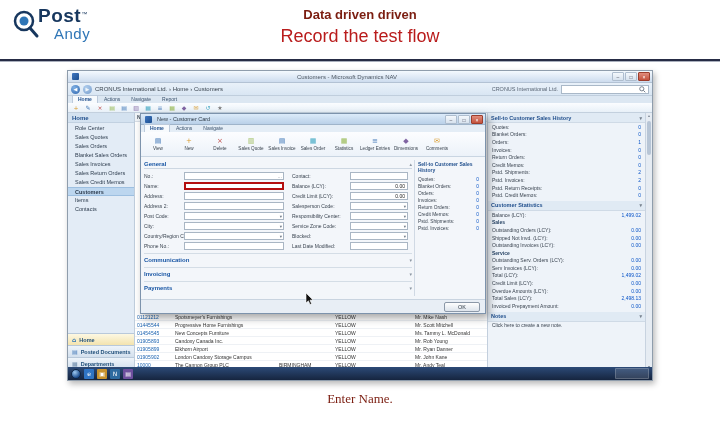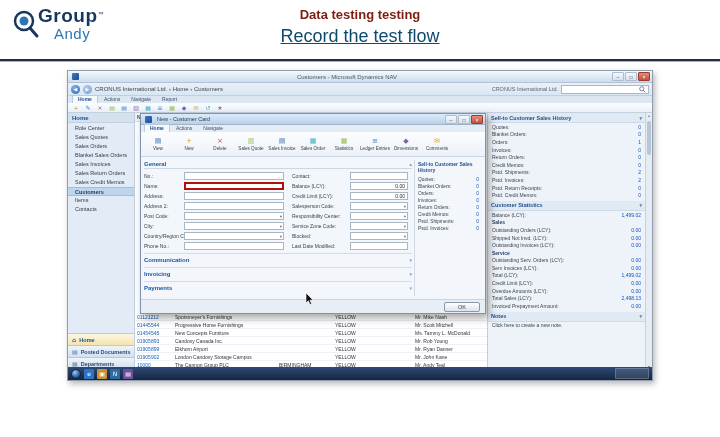--- a/index.html
+++ b/index.html
@@ -10,21 +10,21 @@
   
   .logo { position:absolute; left:10px; top:6px; width:120px; height:50px; display:flex; align-items:flex-start; }
   .logo svg { margin-top:2px; }
   .logo-text { margin-left:-6px; line-height:1; }
   .logo-click { font-size:19px; font-weight:bold; color:#17375e; letter-spacing:.5px; }
   .logo-tm { font-size:6px; color:#17375e; vertical-align:super; }
   .logo-learn { display:block; font-size:15px; color:#2e75b6; margin-left:16px; margin-top:1px; letter-spacing:.5px; }
 
   .hdr { position:absolute; left:0; right:0; top:7px; text-align:center; color:#7b1d10; }
   .hdr-title { font-size:13px; font-weight:bold; }
-  .hdr-sub { font-size:18px; margin-top:4px; color:#0c4a6e;text-decoration:underline; }
+  .hdr-sub { font-size:18px; margin-top:4px; color:#b91c1c; }
   .divider { position:absolute; left:0; top:59px; width:720px; height:3px; background:#262c45; border-bottom:1px solid #aab0bd; }
 
   .caption { position:absolute; left:0; right:0; top:391px; text-align:center;
     font-family:"Liberation Serif", serif; font-size:13px; color:#7b1d10; }
 
   
   .shot { position:absolute; left:67px; top:70px; width:586px; height:311px;
     background:#f1f5fa; border:1px solid #8f9dac; box-shadow:2px 3px 6px rgba(0,0,0,.28);
     font-size:6px; color:#333; }
 
@@ -164,27 +164,27 @@
 
 <div class="slide">
 
   <div class="logo">
     <svg width="34" height="34" viewBox="0 0 34 34">
       <circle cx="14" cy="13" r="9" fill="none" stroke="#17375e" stroke-width="2.5"></circle>
       <circle cx="14" cy="13" r="4.5" fill="#2e75b6"></circle>
       <line x1="20" y1="20" x2="27" y2="28" stroke="#17375e" stroke-width="3" stroke-linecap="round"></line>
     </svg>
     <div class="logo-text">
-      <span><span class="logo-click">Group</span><span class="logo-tm">™</span></span>
+      <span><span class="logo-click">Post</span><span class="logo-tm">™</span></span>
       <span class="logo-learn">Andy</span>
     </div>
   </div>
 
   <div class="hdr">
-    <div class="hdr-title">Data testing testing</div>
+    <div class="hdr-title">Data driven driven</div>
     <div class="hdr-sub">Record the test flow</div>
   </div>
   <div class="divider"></div>
 
   <div class="shot">
 
     <div class="titlebar">
       <span class="appico"></span>
       <span class="titletext">Customers - Microsoft Dynamics NAV</span>
       <span class="winctrl">
@@ -850,13 +850,14 @@
       <div class="dlg-footer">
         <span class="okbtn">OK</span>
       </div>
     </div>
 
     <svg class="cursor" width="9" height="12" viewBox="0 0 9 12">
       <path d="M1,0 L1,10 L3.4,7.8 L5,11.5 L6.6,10.8 L5,7.2 L8,7 Z" fill="#111" stroke="#fff" stroke-width="0.6"></path>
     </svg>
   </div>
 
+  <div class="caption">Enter Name.</div>
 </div>
 
 </body></html>

